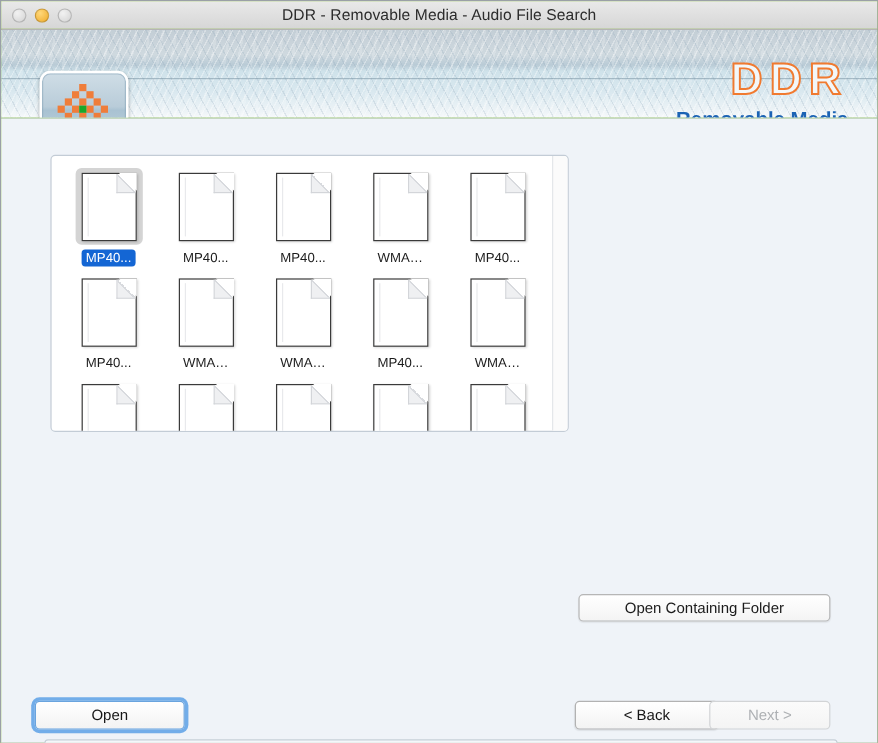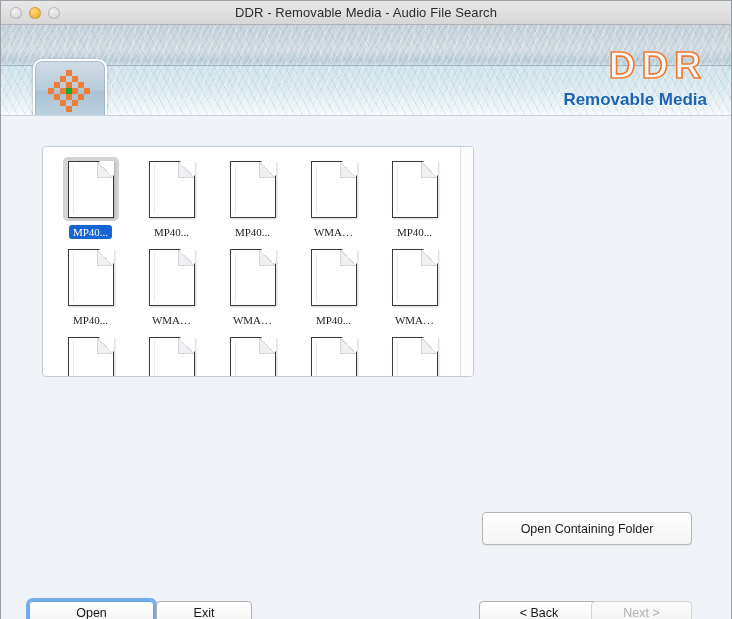--- a/index.html
+++ b/index.html
@@ -24,21 +24,21 @@
   .light { width:12px; height:12px; border-radius:50%; border:1px solid rgba(0,0,0,.18); }
   .light.close { background:radial-gradient(circle at 35% 30%,#f2f2f2,#d3d3d3); }
   .light.min   { background:radial-gradient(circle at 35% 30%,#ffd濃,#f0b429); background:radial-gradient(circle at 35% 30%,#ffd87a,#efab2a); }
   .light.zoom  { background:radial-gradient(circle at 35% 30%,#f2f2f2,#d3d3d3); }
   .title-text {
     width:100%; text-align:center; font-size:13px; color:#2c2c2c; letter-spacing:.1px;
   }
 
   
   .header {
-    position:relative; height:91px; overflow:hidden;
+    position:relative; height:74px; overflow:hidden;
     background:
       linear-gradient(to bottom, #c3ced6 0%, #cfd9df 28%, #b9cbd6 40%, #cfe2ea 47%, #d9e8ef 70%, #eef4f7 94%, #f6f9fb 100%);
     border-bottom:1px solid #c9d3da;
   }
   .header .streaks {
     position:absolute; inset:0;
     background:
       repeating-linear-gradient(118deg, rgba(255,255,255,.40) 0 1px, rgba(255,255,255,0) 1px 5px),
       repeating-linear-gradient(62deg,  rgba(150,172,188,.28) 0 1px, rgba(255,255,255,0) 1px 7px),
       repeating-linear-gradient(100deg, rgba(255,255,255,.22) 0 2px, rgba(255,255,255,0) 2px 11px);
@@ -75,21 +75,21 @@
 
   
   .files-panel {
     position:absolute; left:41px; top:30px; width:432px; height:231px;
     background:#ffffff; border:1px solid #c3ccd6; border-radius:4px; overflow:hidden;
   }
   .files-scroll { position:absolute; inset:0 13px 0 0; padding:10px 0 0 12px; }
   .file-row { display:flex; }
   .file-cell {
     width:74px; margin-right:10px; text-align:center;
-    display:flex; flex-direction:column; align-items:center;font-family:Liberation Serif, serif;
+    display:flex; flex-direction:column; align-items:center;
   }
   .icon-wrap { padding:4px 5px 3px 5px; border-radius:5px; }
   .file-cell.selected .icon-wrap { background:#d4d4d4; }
   .doc {
     position:relative; width:46px; height:57px; background:#fff;
     border:1px solid #3a3a3a;
     box-shadow:1px 1px 2px rgba(0,0,0,.18);
   }
   .doc:before {
     content:""; position:absolute; right:-1px; top:-1px;
@@ -177,21 +177,21 @@
   .track {
     flex:1; height:11px; margin:0 4px; border-radius:6px;
     background:linear-gradient(to bottom,#0c0c0c,#2b2b2b);
     border:1px solid #000; position:relative;
   }
   .thumb {
     position:absolute; left:16%; top:50%; transform:translate(-50%,-50%) rotate(45deg);
     width:8px; height:8px; background:linear-gradient(135deg,#fff,#9a9a9a); border:1px solid #555;
   }
   .ocf-btn {
-    position:absolute; left:481px; top:396px; width:210px; height:33px;
+    position:absolute; left:481px; top:396px; width:210px; height:23px;
     background:linear-gradient(to bottom,#ffffff,#f4f4f4);
     border:1px solid #b6b6b6; border-radius:4px;
     font-size:12.5px; color:#1b1b1b; display:flex; align-items:center; justify-content:center;
     box-shadow:0 1px 1px rgba(0,0,0,.06);
   }
 
   
   .btn {
     position:absolute; height:24px; border-radius:4px; font-size:12.5px; color:#161616;
     background:linear-gradient(to bottom,#ffffff,#f3f3f3);
@@ -391,21 +391,20 @@
         </div>
 
       </div>
       <div class="vscroll"></div>
     </div>
 
 
     <div class="ocf-btn">Open Containing Folder</div>
 
     <div class="btn focused" id="btn-help">Open</div>
-    <div class="btn" id="btn-exit">Exit</div>
     <div class="btn" id="btn-back">&lt; Back</div>
     <div class="btn disabled" id="btn-next">Next &gt;</div>
 
     <div class="status">
       
       
     </div>
 
   </div>
 </div>

